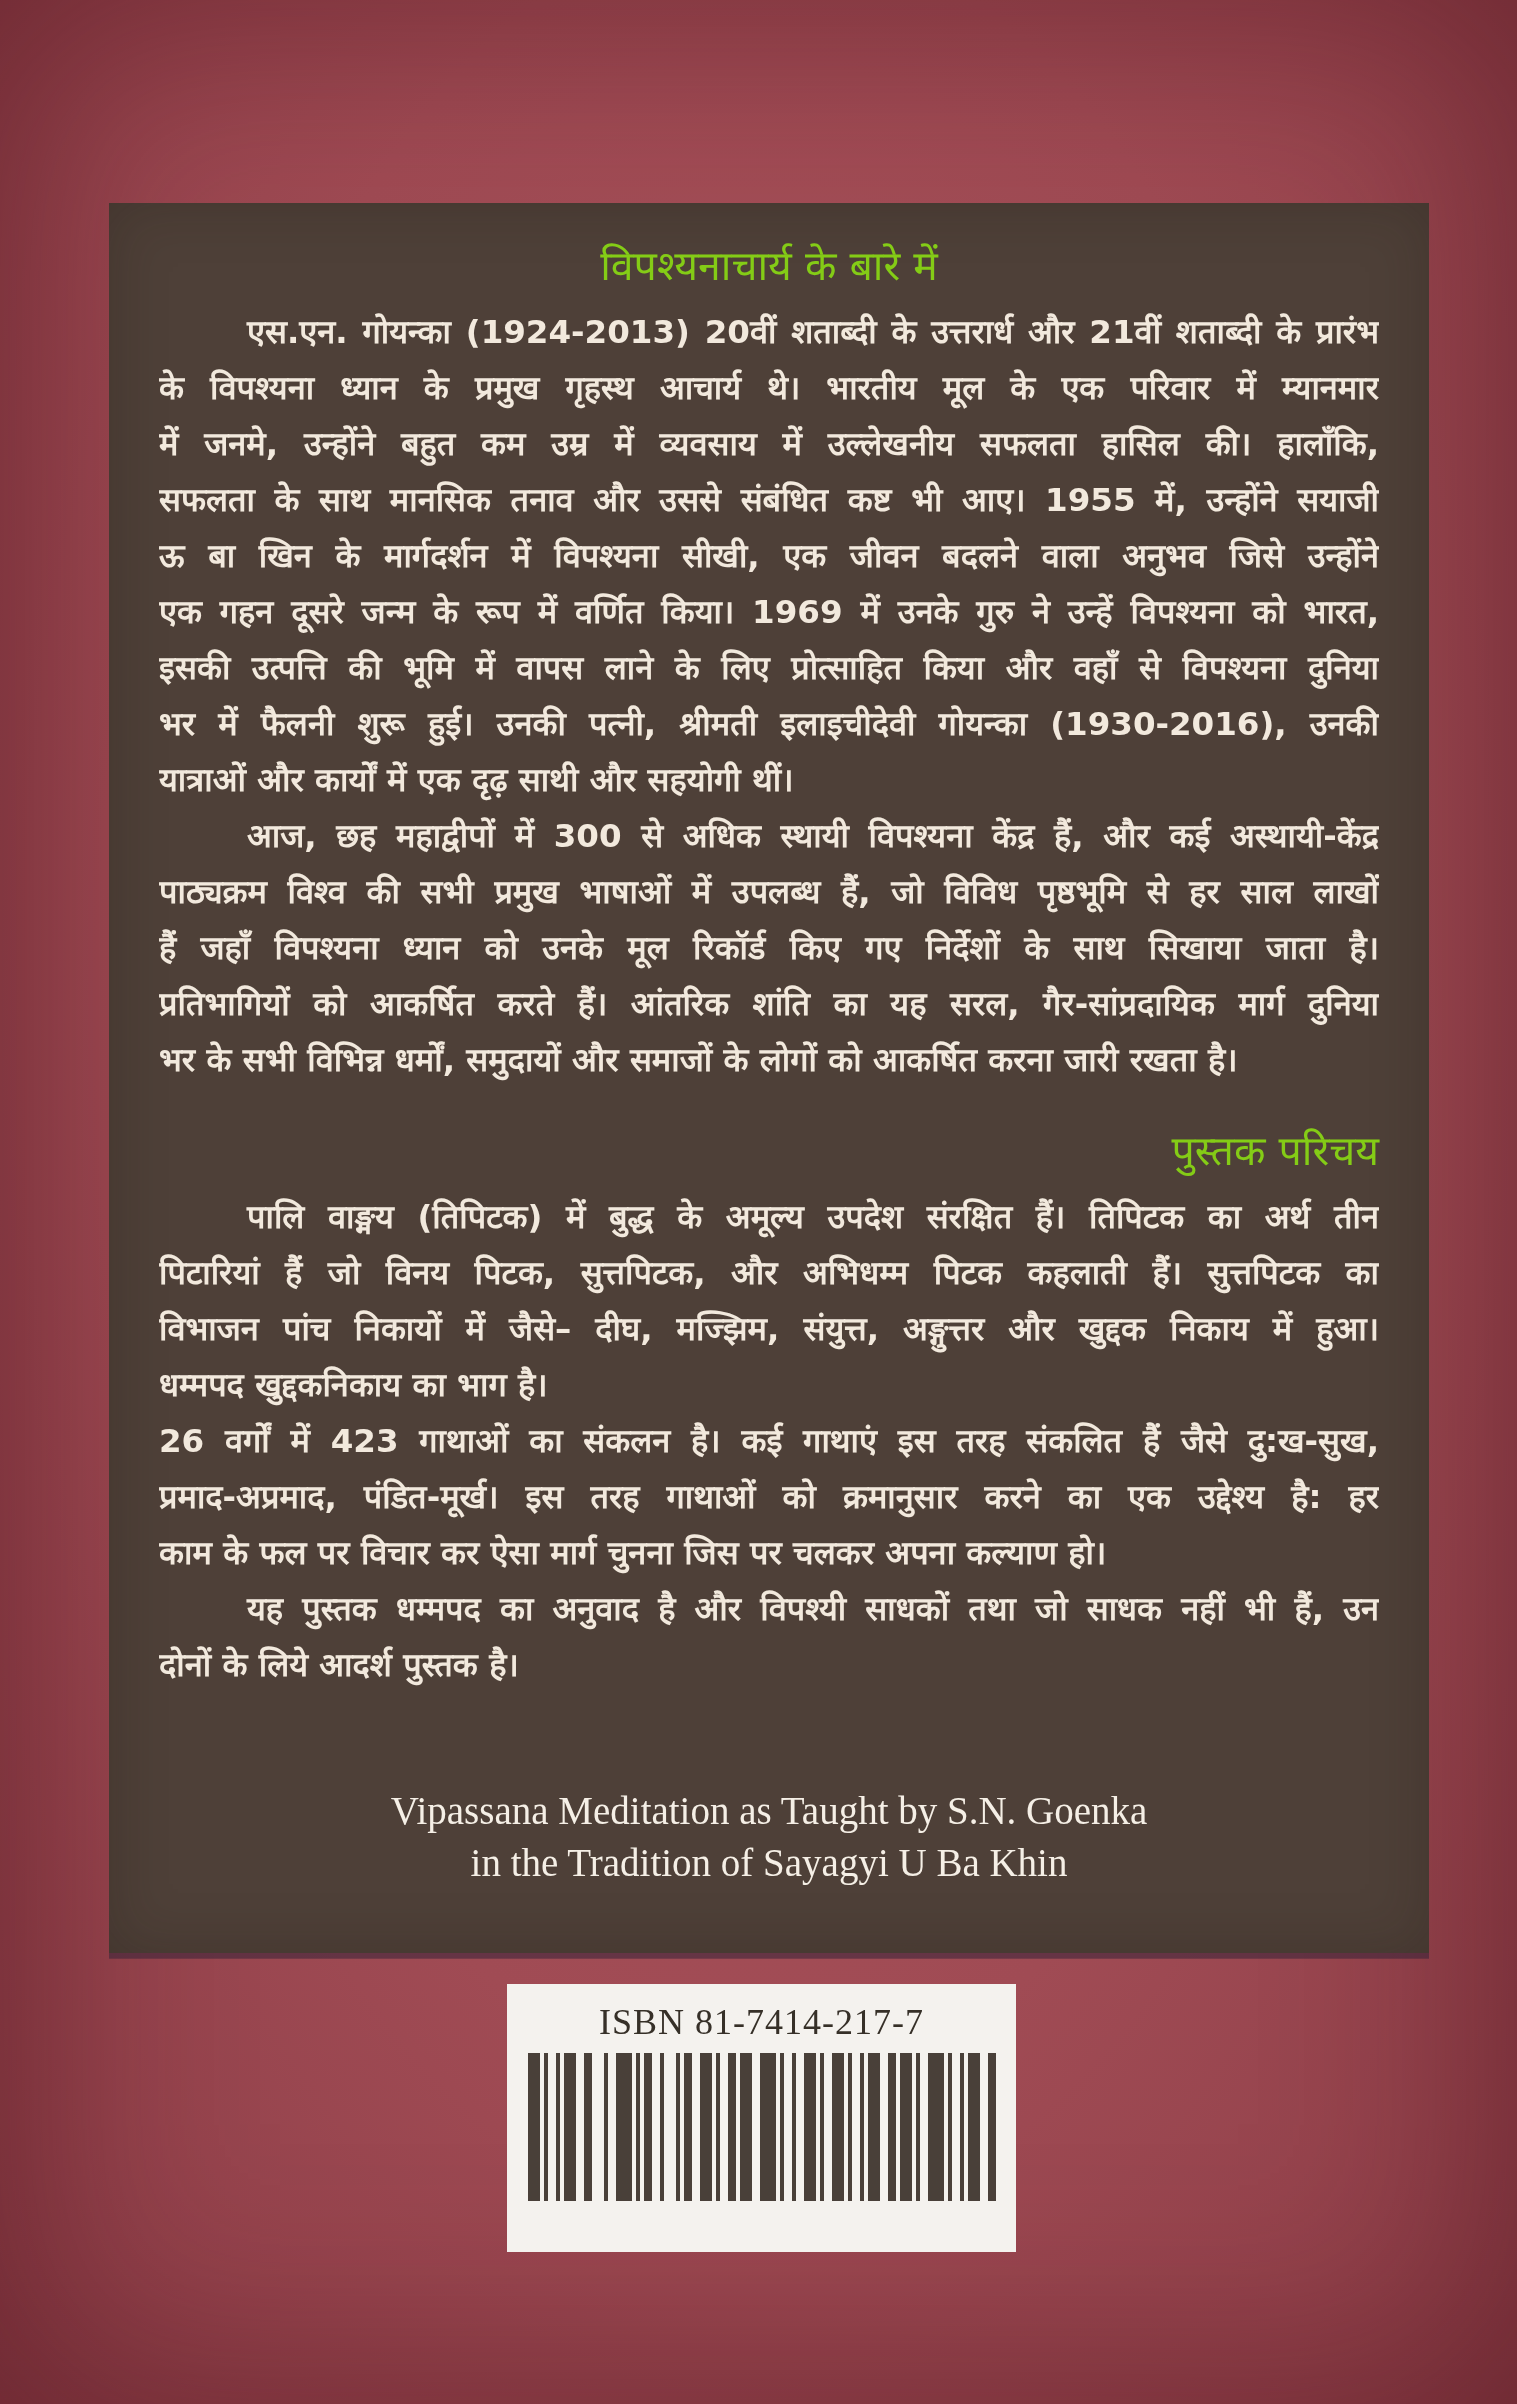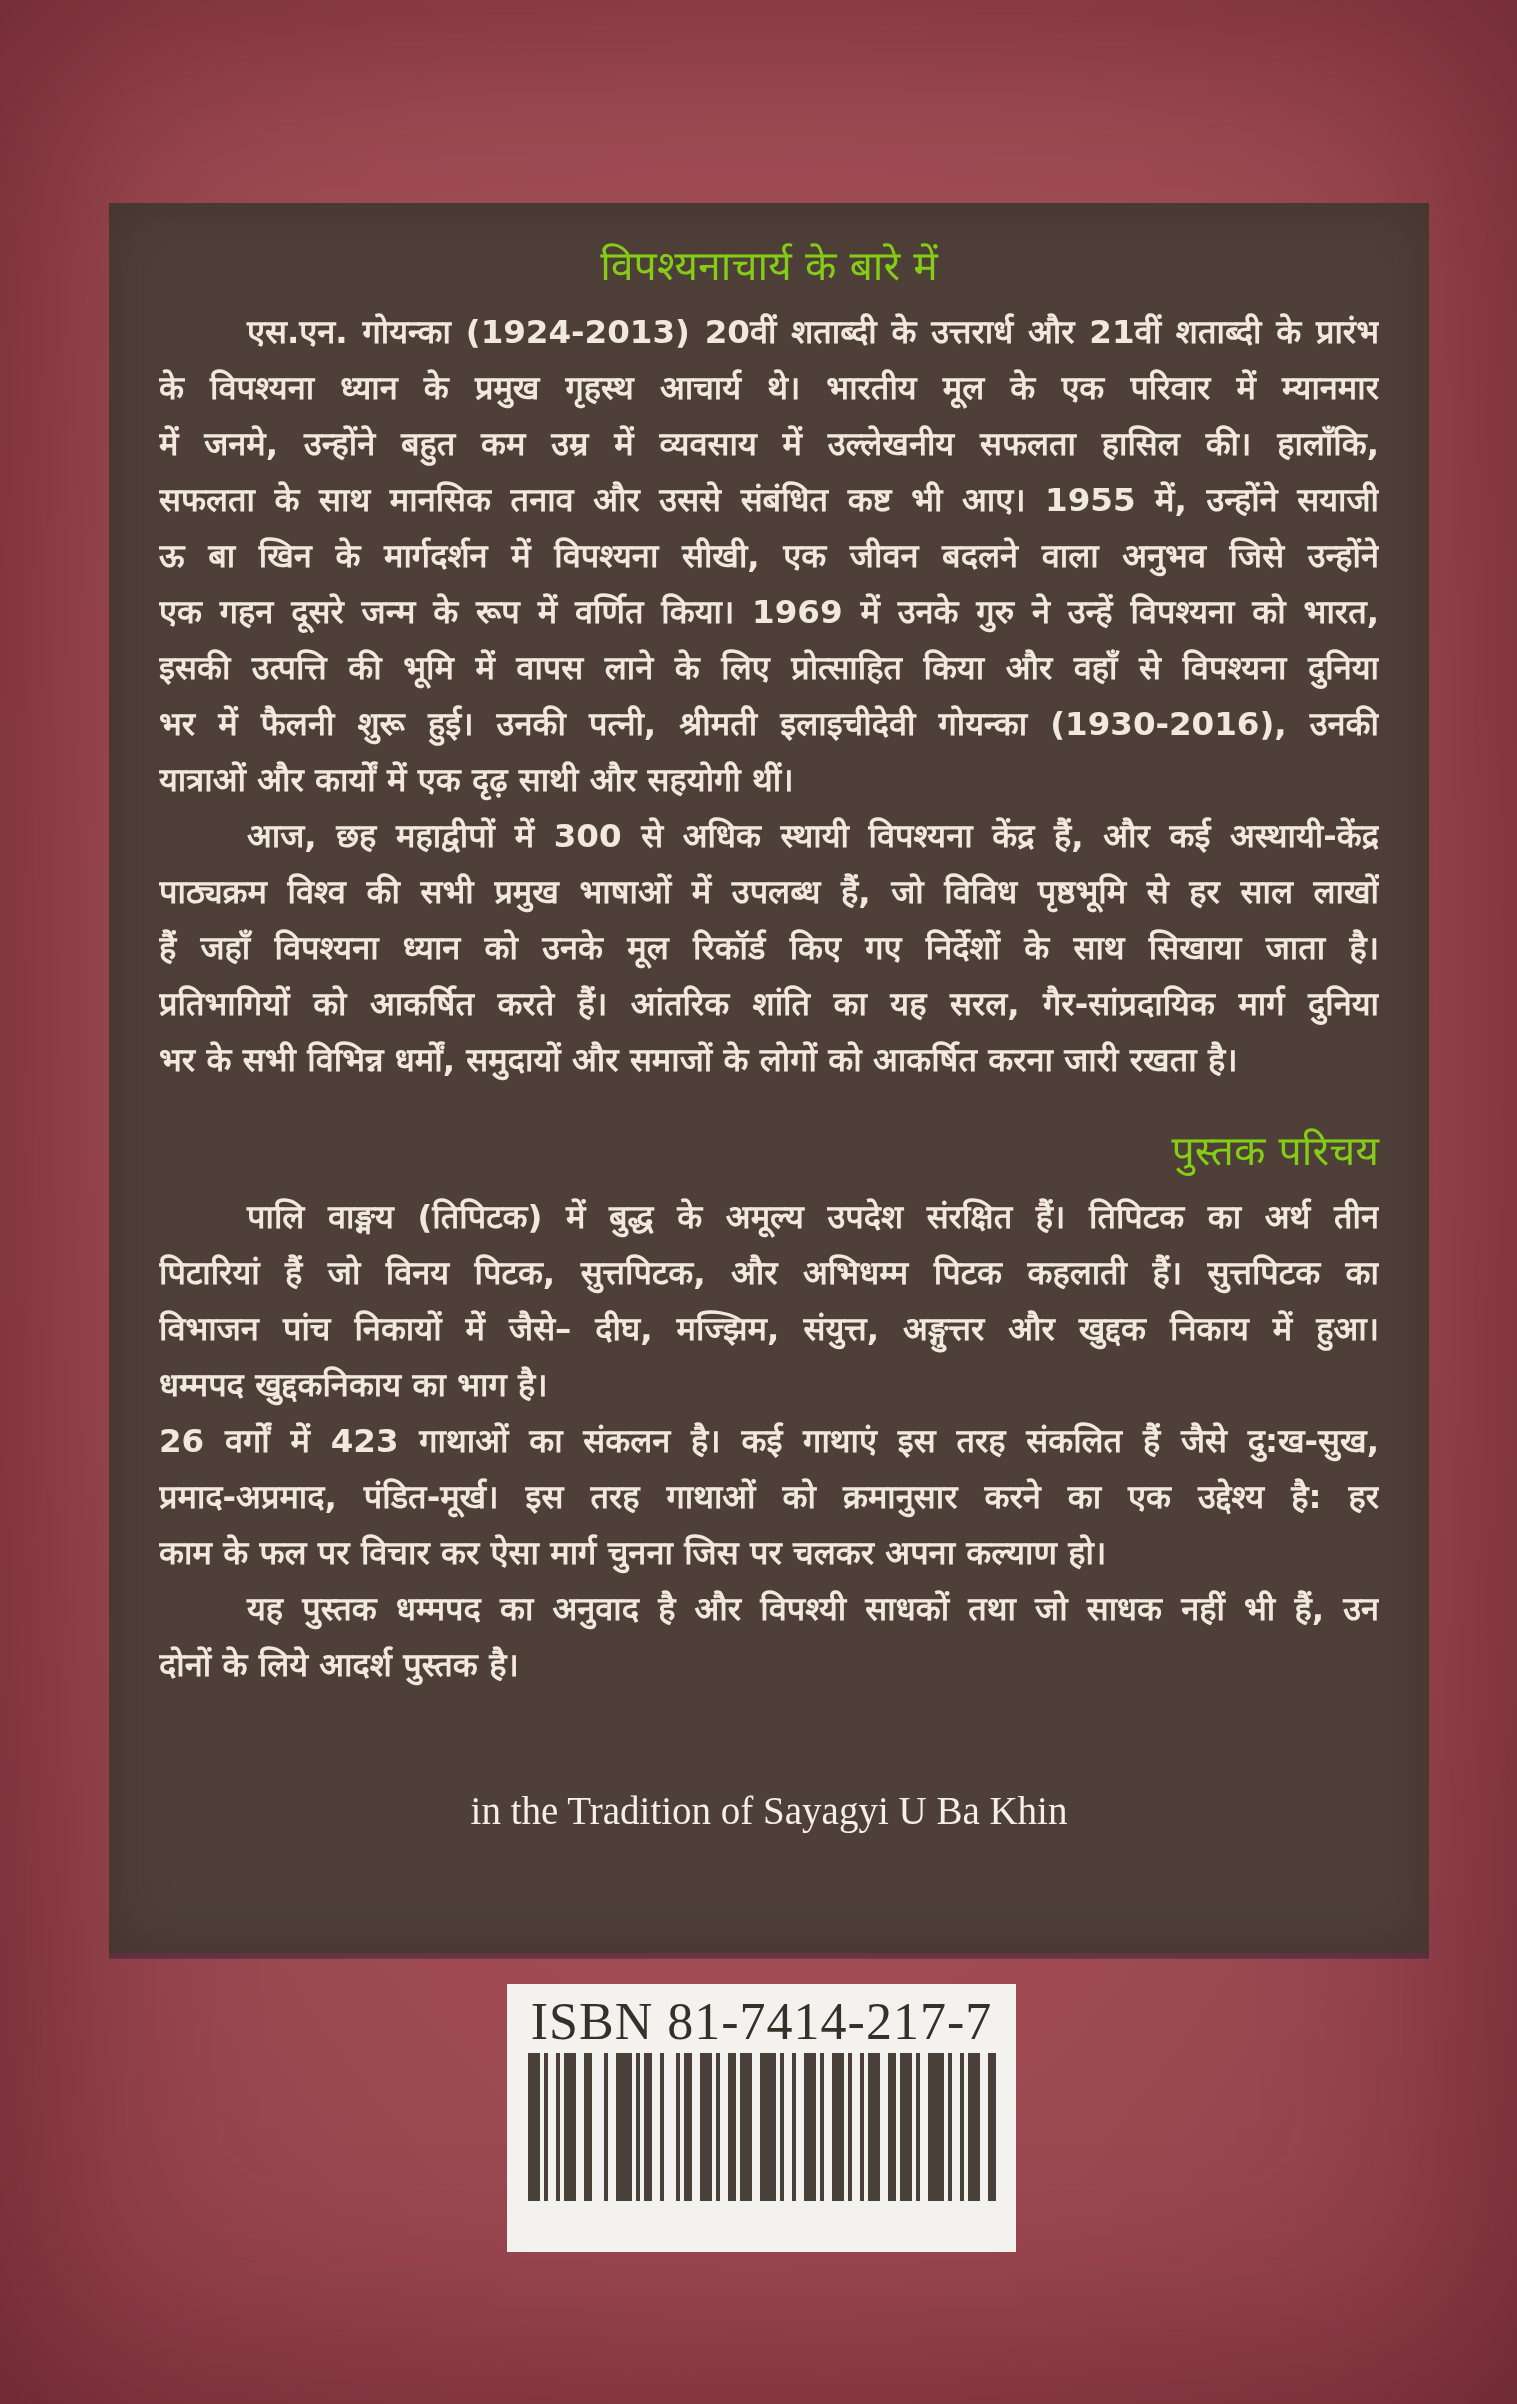--- a/index.html
+++ b/index.html
@@ -31,21 +31,21 @@
   .english{
     margin-top:92px;text-align:center;color:#f5efe6;
     font-family:"Liberation Serif","DejaVu Serif",serif;
   }
   .english .eline{font-size:39px;line-height:52px;white-space:nowrap;}
   .isbn-box{
     position:absolute;left:507px;top:1984px;width:509px;height:268px;
     background:#f4f2ee;box-sizing:border-box;text-align:center;
     font-family:"Liberation Serif","DejaVu Serif",serif;color:#363028;
   }
-  .isbn-number{font-size:52px;line-height:50px;margin-top:13.4px;letter-spacing:1px;}
+  .isbn-number{font-size:36px;line-height:50px;margin-top:13.4px;letter-spacing:1px;}
   .barcode{
     width:468px;height:148px;margin:5.7px auto 0 auto;overflow:hidden;
     display:flex;align-items:stretch;
   }
   .barcode .bar{height:100%;flex:0 0 auto;}
   .isbn-code{font-size:42px;line-height:48px;margin-top:1.9px;}
 </style>
 </head>
 <body>
 
@@ -87,20 +87,21 @@
         <div class="line">प्रमाद-अप्रमाद, पंडित-मूर्ख। इस तरह गाथाओं को क्रमानुसार करने का एक उद्देश्य है: हर</div>
         <div class="line last">काम के फल पर विचार कर ऐसा मार्ग चुनना जिस पर चलकर अपना कल्याण हो।</div>
       </div>
       <div class="para">
         <div class="line indent">यह पुस्तक धम्मपद का अनुवाद है और विपश्यी साधकों तथा जो साधक नहीं भी हैं, उन</div>
         <div class="line last">दोनों के लिये आदर्श पुस्तक है।</div>
       </div>
     </div>
 
   <div class="english">
+    <div class="eline">Vipassana Meditation as Taught by S.N. Goenka</div>
     <div class="eline">in the Tradition of Sayagyi U Ba Khin</div>
   </div>
 </div>
 
 <div class="isbn-box">
   <div class="isbn-number">ISBN 81-7414-217-7</div>
   <div class="barcode">
       <div class="bar" style="width: 12px; background: rgb(73, 64, 57);"></div>
       <div class="bar" style="width: 4px; background: transparent;"></div>
       <div class="bar" style="width: 4px; background: rgb(73, 64, 57);"></div>

